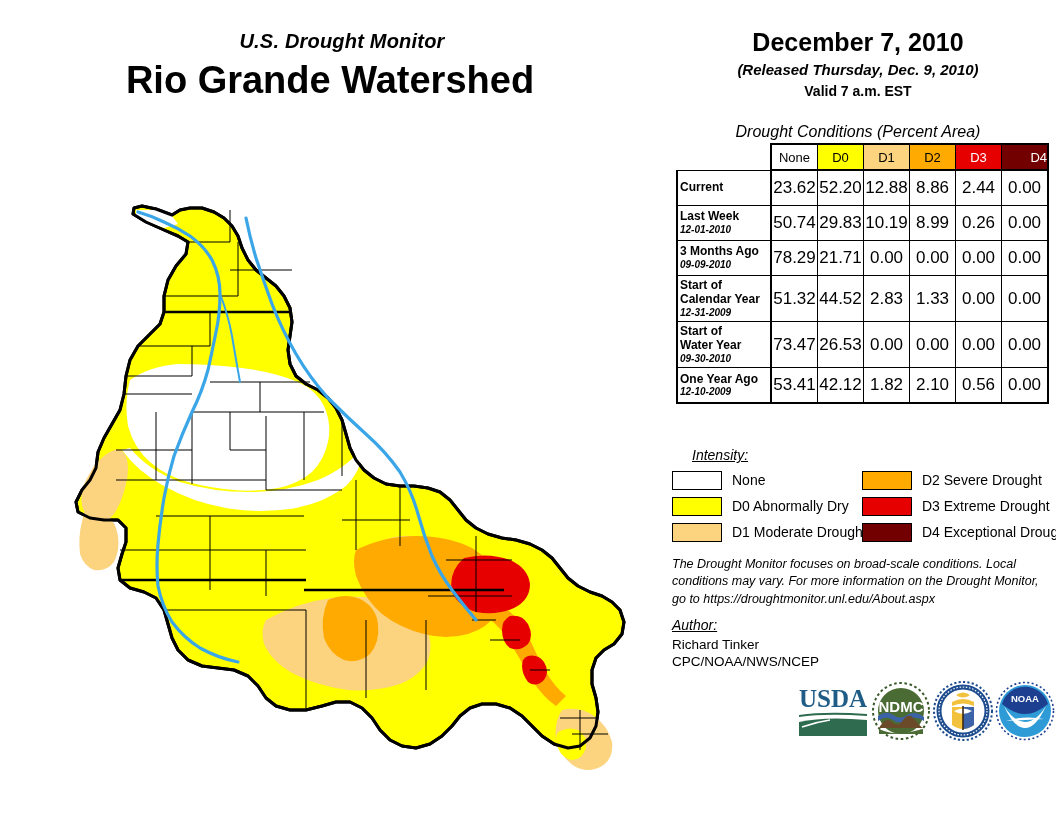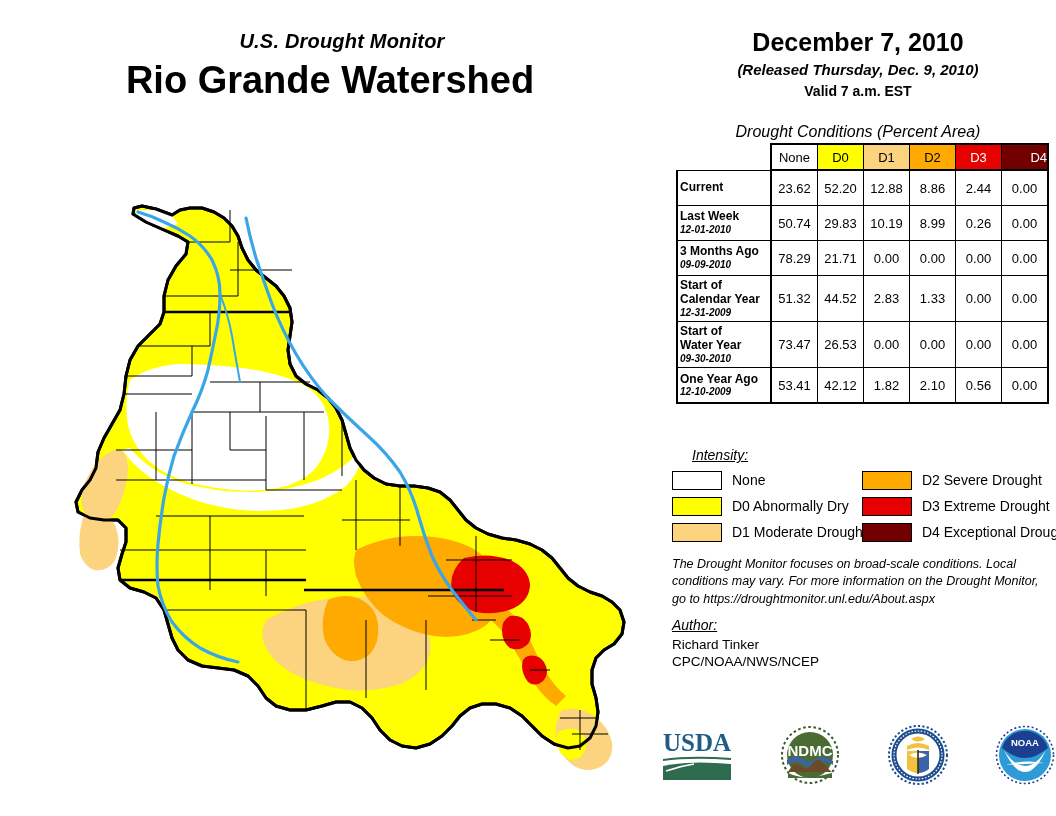--- a/index.html
+++ b/index.html
@@ -27,21 +27,21 @@
   #cond-table{position:absolute;left:676px;top:143px;border-collapse:collapse;
       font-size:12px;}
   #cond-table td,#cond-table th{border:1px solid #000;text-align:center;
       vertical-align:middle;padding:0;font-weight:normal;}
   #cond-table .corner{border:none;background:#fff;}
   #cond-table thead td{height:24px;width:45px;font-size:13px;}
   #cond-table thead td.hd{border-bottom:2px solid #000;}
   #cond-table .rowlabel{width:88px;text-align:left;font-weight:bold;font-size:12px;
       border-left:2px solid #000;border-right:2px solid #000;line-height:1.15;padding:3px 2px;}
   #cond-table .rowlabel .sub{display:block;font-size:10px;font-style:italic;font-weight:bold;}
-  #cond-table td.val{width:45px;height:34px;font-size:13px;text-align:center;}
+  #cond-table td.val{width:45px;height:34px;font-size:17px;text-align:center;}
   #cond-table td.val.last{border-right:2px solid #000;}
   #cond-table tr.lastrow td{border-bottom:2px solid #000;}
   #cond-table tr.lastrow .rowlabel{border-bottom:2px solid #000;}
 
   
   #intensity-head{position:absolute;left:692px;top:447px;font-size:14px;font-style:italic;
       text-decoration:underline;}
   .legend-col{position:absolute;}
   #legend-left{left:672px;top:469px;}
   #legend-right{left:862px;top:469px;}
@@ -51,22 +51,22 @@
 
   
   #disclaimer{position:absolute;left:672px;top:556px;width:380px;font-size:12.5px;
       font-style:italic;line-height:1.38;}
   #author-head{position:absolute;left:672px;top:617px;font-size:14px;font-style:italic;
       text-decoration:underline;}
   #author-name{position:absolute;left:672px;top:637px;font-size:13.5px;}
   #author-org{position:absolute;left:672px;top:654px;font-size:13.5px;}
 
   
-  #logos{position:absolute;left:660px;top:722px;width:396px;height:70px;
-      display:flex;align-items:center;justify-content:space-between;}
+  #logos{position:absolute;left:660px;top:678px;width:396px;height:70px;
+      display:flex;align-items:center;justify-content:flex-end;}
   .logo{flex:0 0 auto;}
   #site-url{position:absolute;left:660px;top:768px;width:396px;text-align:center;
       font-size:19px;font-weight:bold;}
 
   
   #map{position:absolute;left:60px;top:150px;width:600px;height:650px;}
   #map svg{display:block;}
 </style>
 </head>
 <body>

